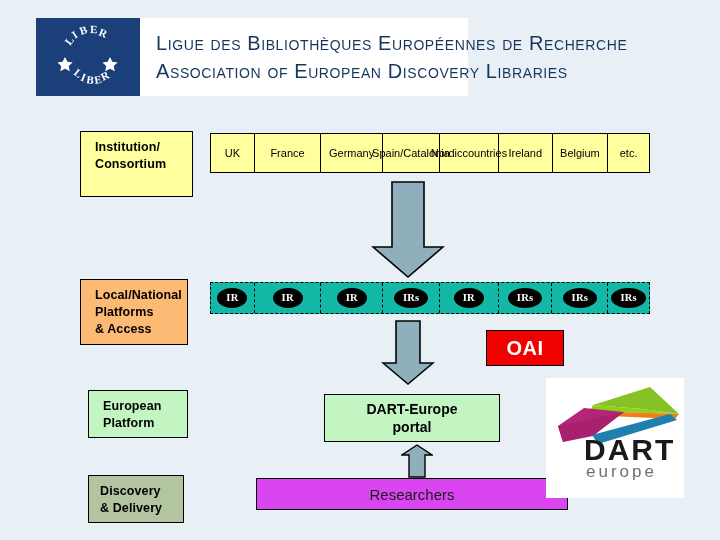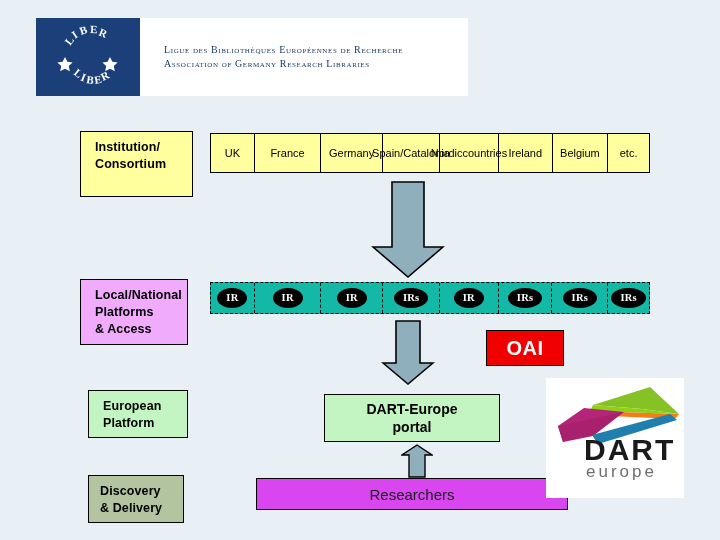--- a/index.html
+++ b/index.html
@@ -40,44 +40,43 @@
   }
   .logo-emblem svg { display:block; }
   .logo-text {
     flex: 1 1 auto;
     display: flex;
     flex-direction: column;
     justify-content: center;
     padding-left: 16px;
   }
   .logo-line {
-    font-family: Liberation Serif, serif;
+    font-family: Liberation Sans, sans-serif;
     font-variant: small-caps;
     color: #17365d;
-    font-size: 10px;
+    font-size: 20px;
     letter-spacing: 0.6px;
     line-height: 1.42;
     white-space: nowrap;
-    margin-left: 8px;
   }
 
   
   .row-label {
     position: absolute;
     border: 1.5px solid #000000;
     box-sizing: border-box;
     font-size: 12.5px;
     font-weight: bold;
     color: #000000;
     padding: 7px 0 0 14px;
     line-height: 17px;
     letter-spacing: 0.1px;
   }
   .label-yellow { background: #ffff9e; }
-  .label-steel  { background: #f0abfc; }
+  .label-steel  { background: #fdba74; }
   .label-green  { background: #c3f5c3; }
   .label-sage   { background: #b2c4a0; padding-left: 11px; }
 
   #label-institution { left: 80px;  top: 131px; width: 113px; height: 66px; }
   #label-local       { left: 80px;  top: 279px; width: 108px; height: 66px; }
   #label-european    { left: 88px;  top: 390px; width: 100px; height: 48px; }
   #label-discovery   { left: 88px;  top: 475px; width: 96px;  height: 48px; }
 
   
   #country-row {
@@ -234,21 +233,21 @@
           <text transform="translate(67,63) rotate(-26)">R</text>
         </g>
         <g fill="#ffffff">
           <polygon points="29,39 31.4,43.8 36.6,44.5 32.8,48 33.8,53.2 29,50.7 24.2,53.2 25.2,48 21.4,44.5 26.6,43.8"></polygon>
           <polygon points="74,39 76.4,43.8 81.6,44.5 77.8,48 78.8,53.2 74,50.7 69.2,53.2 70.2,48 66.4,44.5 71.6,43.8"></polygon>
         </g>
       </svg>
     </div>
     <div class="logo-text">
       <div class="logo-line">Ligue des Bibliothèques Européennes de Recherche</div>
-      <div class="logo-line">Association of Germany Research Libraries</div>
+      <div class="logo-line">Association of European Discovery Libraries</div>
     </div>
   </div>
 
   <div class="row-label label-yellow" id="label-institution">
     <div>Institution/</div>
     <div>Consortium</div>
   </div>
 
   <div class="row-label label-steel" id="label-local">
     <div>Local/National</div>

